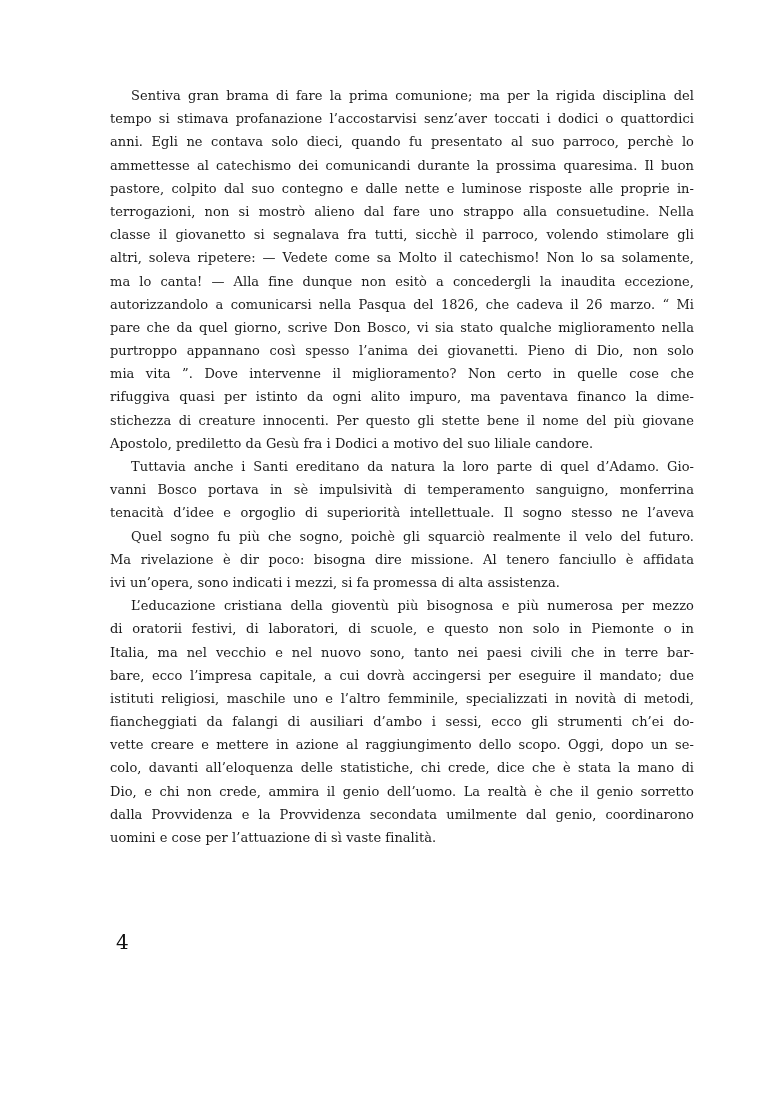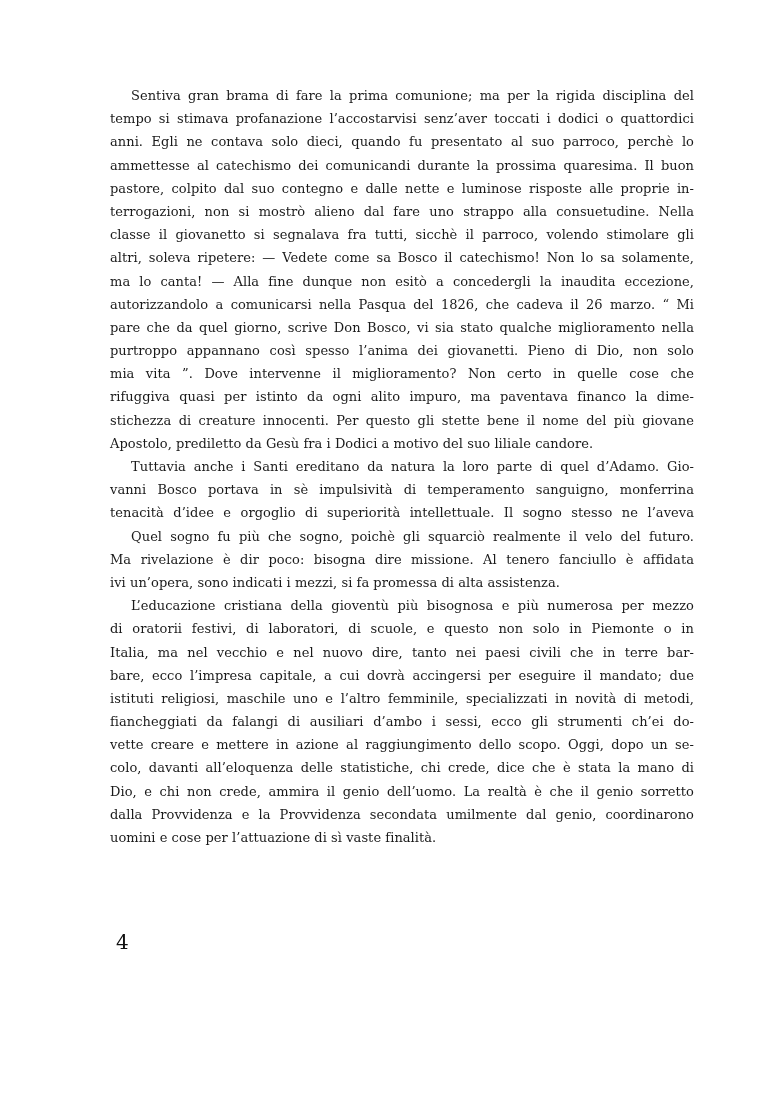--- a/index.html
+++ b/index.html
@@ -60,21 +60,21 @@
   <div class="text-block">
 
     <div>
       <div class="line indent">Sentiva gran brama di fare la prima comunione; ma per la rigida disciplina del</div>
       <div class="line">tempo si stimava profanazione l’accostarvisi senz’aver toccati i dodici o quattordici</div>
       <div class="line">anni. Egli ne contava solo dieci, quando fu presentato al suo parroco, perchè lo</div>
       <div class="line">ammettesse al catechismo dei comunicandi durante la prossima quaresima. Il buon</div>
       <div class="line">pastore, colpito dal suo contegno e dalle nette e luminose risposte alle proprie in-</div>
       <div class="line">terrogazioni, non si mostrò alieno dal fare uno strappo alla consuetudine. Nella</div>
       <div class="line">classe il giovanetto si segnalava fra tutti, sicchè il parroco, volendo stimolare gli</div>
-      <div class="line">altri, soleva ripetere: — Vedete come sa Bosco il catechismo! Non lo sa solamente,</div>
+      <div class="line">altri, soleva ripetere: — Vedete come sa Molto il catechismo! Non lo sa solamente,</div>
       <div class="line">ma lo canta! — Alla fine dunque non esitò a concedergli la inaudita eccezione,</div>
       <div class="line">autorizzandolo a comunicarsi nella Pasqua del 1826, che cadeva il 26 marzo. “ Mi</div>
       <div class="line">pare che da quel giorno, scrive Don Bosco, vi sia stato qualche miglioramento nella</div>
       <div class="line">purtroppo appannano così spesso l’anima dei giovanetti. Pieno di Dio, non solo</div>
       <div class="line">mia vita ”. Dove intervenne il miglioramento? Non certo in quelle cose che</div>
       <div class="line">rifuggiva quasi per istinto da ogni alito impuro, ma paventava financo la dime-</div>
       <div class="line">stichezza di creature innocenti. Per questo gli stette bene il nome del più giovane</div>
       <div class="line last">Apostolo, prediletto da Gesù fra i Dodici a motivo del suo liliale candore.</div>
     </div>
 
@@ -86,21 +86,21 @@
 
     <div>
       <div class="line indent">Quel sogno fu più che sogno, poichè gli squarciò realmente il velo del futuro.</div>
       <div class="line">Ma rivelazione è dir poco: bisogna dire missione. Al tenero fanciullo è affidata</div>
       <div class="line last">ivi un’opera, sono indicati i mezzi, si fa promessa di alta assistenza.</div>
     </div>
 
     <div>
       <div class="line indent">L’educazione cristiana della gioventù più bisognosa e più numerosa per mezzo</div>
       <div class="line">di oratorii festivi, di laboratori, di scuole, e questo non solo in Piemonte o in</div>
-      <div class="line">Italia, ma nel vecchio e nel nuovo dire, tanto nei paesi civili che in terre bar-</div>
+      <div class="line">Italia, ma nel vecchio e nel nuovo sono, tanto nei paesi civili che in terre bar-</div>
       <div class="line">bare, ecco l’impresa capitale, a cui dovrà accingersi per eseguire il mandato; due</div>
       <div class="line">istituti religiosi, maschile uno e l’altro femminile, specializzati in novità di metodi,</div>
       <div class="line">fiancheggiati da falangi di ausiliari d’ambo i sessi, ecco gli strumenti ch’ei do-</div>
       <div class="line">vette creare e mettere in azione al raggiungimento dello scopo. Oggi, dopo un se-</div>
       <div class="line">colo, davanti all’eloquenza delle statistiche, chi crede, dice che è stata la mano di</div>
       <div class="line">Dio, e chi non crede, ammira il genio dell’uomo. La realtà è che il genio sorretto</div>
       <div class="line">dalla Provvidenza e la Provvidenza secondata umilmente dal genio, coordinarono</div>
       <div class="line last">uomini e cose per l’attuazione di sì vaste finalità.</div>
     </div>
 

